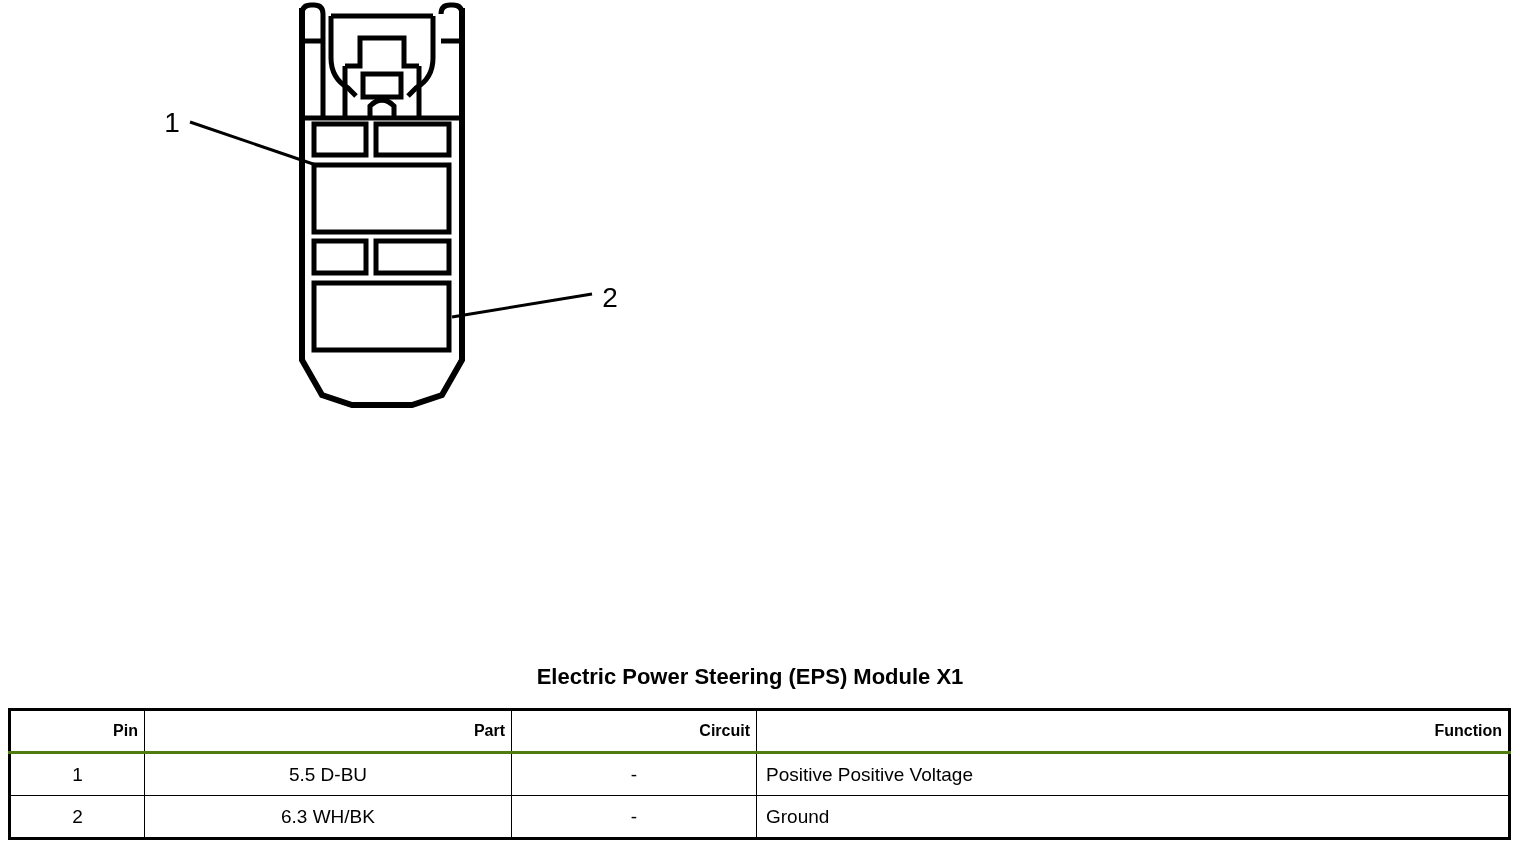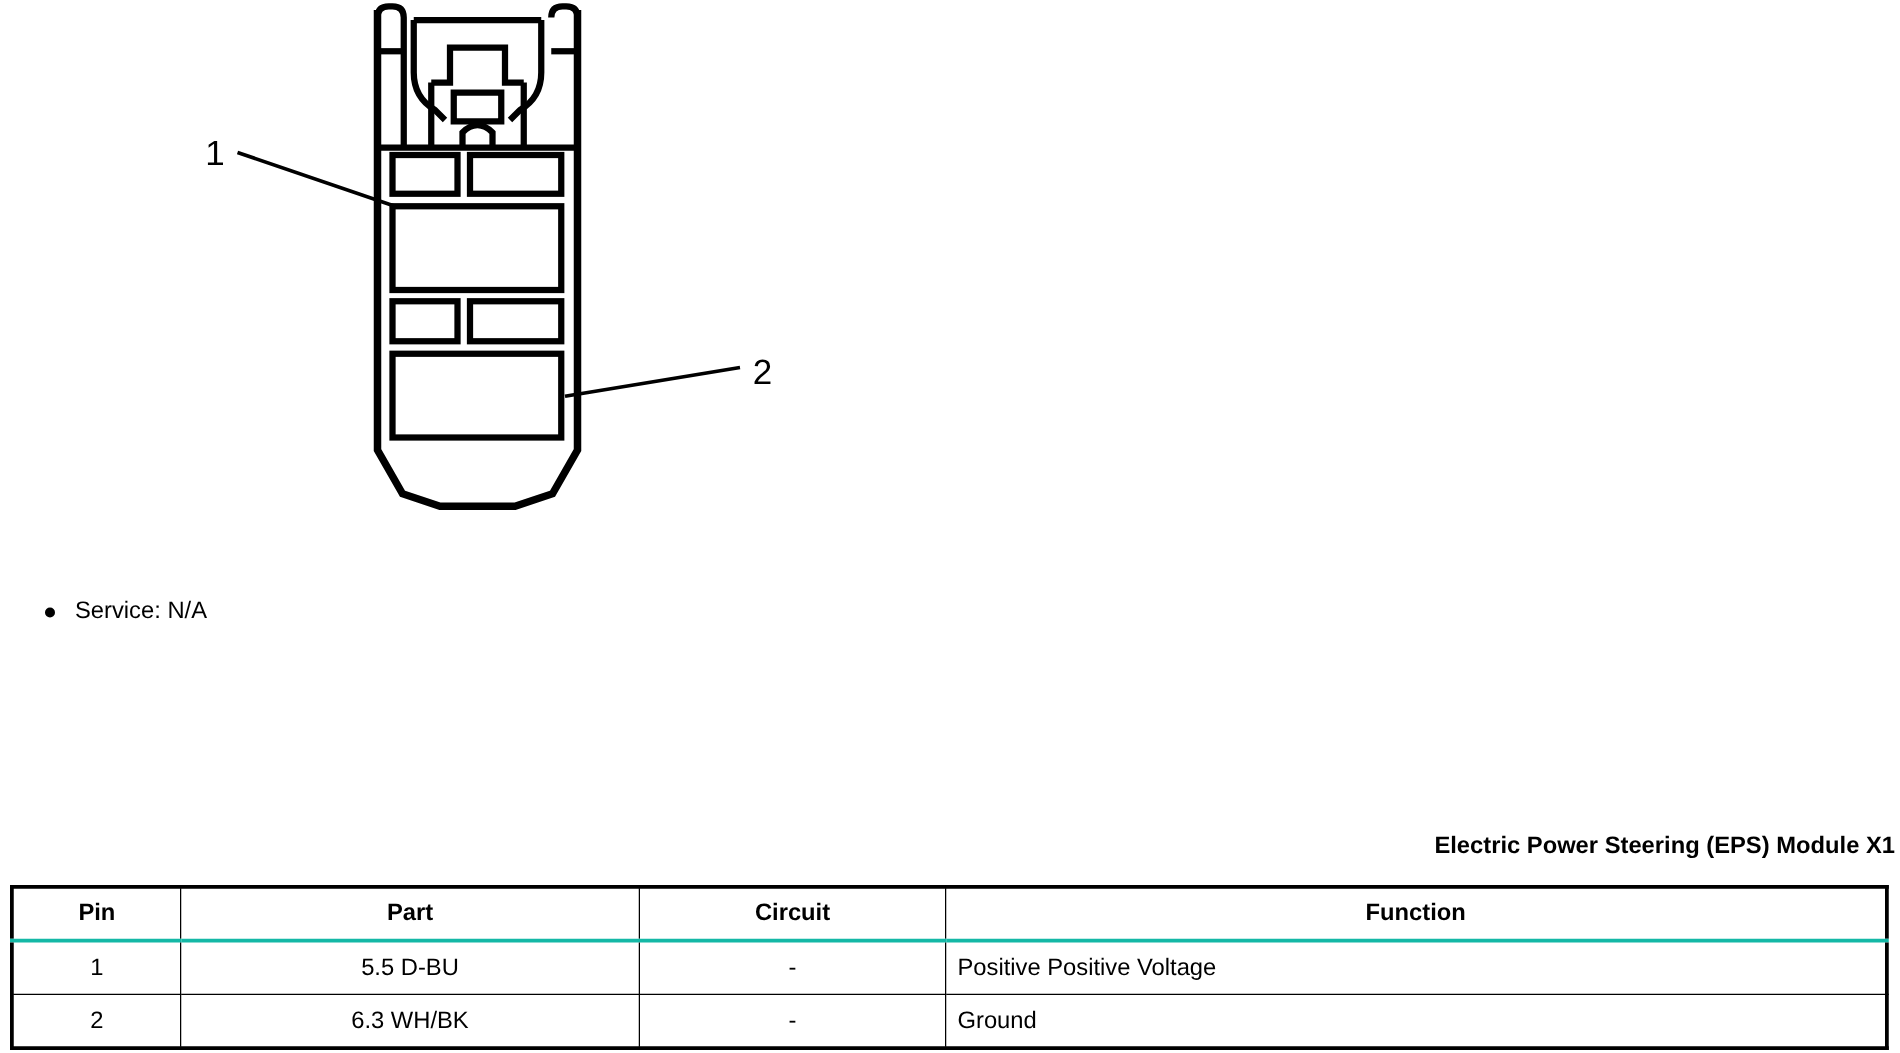--- a/index.html
+++ b/index.html
@@ -61,25 +61,25 @@
     top: 14px;
     width: 8px;
     height: 8px;
     background: #000;
     border-radius: 50%;
   }
 
   
   #pinout-title {
     position: absolute;
-    left: 16px;
+    left: 0;
     top: 665px;
     width: 1500px;
-    text-align: right;
-    font-size: 19px;
+    text-align: center;
+    font-size: 22px;
     font-weight: bold;
     line-height: 24px;
   }
   #pinout-table-wrap {
     position: absolute;
     left: 8px;
     top: 708px;
     width: 1500px;
   }
   table.pinout {
@@ -87,26 +87,26 @@
     width: 1500px;
     table-layout: fixed;
     border: 3px solid #000;
   }
   table.pinout col.c-pin      { width: 135px; }
   table.pinout col.c-wire     { width: 367px; }
   table.pinout col.c-circuit  { width: 245px; }
   table.pinout col.c-function { width: 753px; }
 
   table.pinout thead th {
-    font-size: 19px;
+    font-size: 16px;
     font-weight: bold;
-    text-align: center;
+    text-align: right;
     height: 40px;
     border-right: 1px solid #000;
-    border-bottom: 3px solid #14b8a6;
+    border-bottom: 3px solid #4d7c0f;
     padding: 0 6px;
   }
   table.pinout thead th:last-child { border-right: none; }
 
   table.pinout tbody td {
     font-size: 19px;
     height: 41px;
     text-align: center;
     border-right: 1px solid #000;
     border-bottom: 1px solid #000;
@@ -180,24 +180,20 @@
 
     <line x1="452" y1="317" x2="592" y2="294" stroke="#000000" stroke-width="3"></line>
 
     <text x="172" y="132" font-family="Liberation Sans, sans-serif" font-size="28" fill="#000000" text-anchor="middle">1</text>
     <text x="610" y="307" font-family="Liberation Sans, sans-serif" font-size="28" fill="#000000" text-anchor="middle">2</text>
   </svg>
 </div>
 
 <div id="connector-part-info">
   <ul class="part-list">
-    <li>
-      <span class="bullet-dot"></span>
-      <span>Service: N/A</span>
-    </li>
   </ul>
 </div>
 
 <div id="pinout-title">Electric Power Steering (EPS) Module X1</div>
 
 <div id="pinout-table-wrap">
   <table class="pinout">
     <colgroup>
       <col class="c-pin">
         <col class="c-wire">

